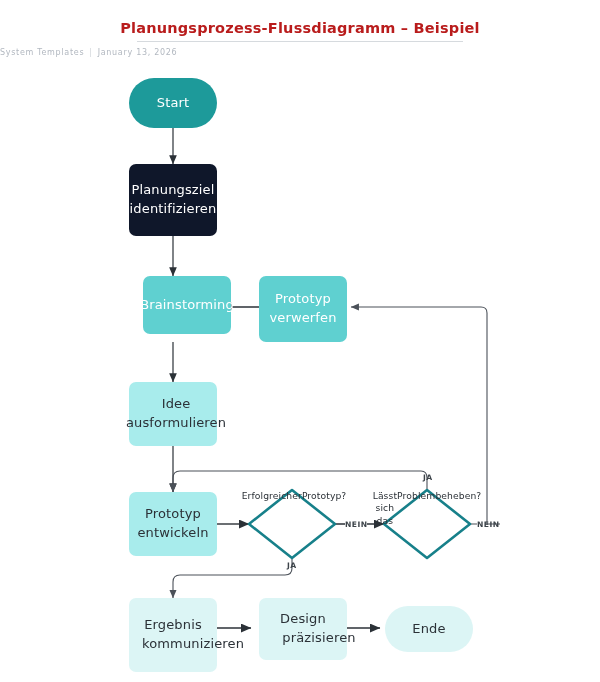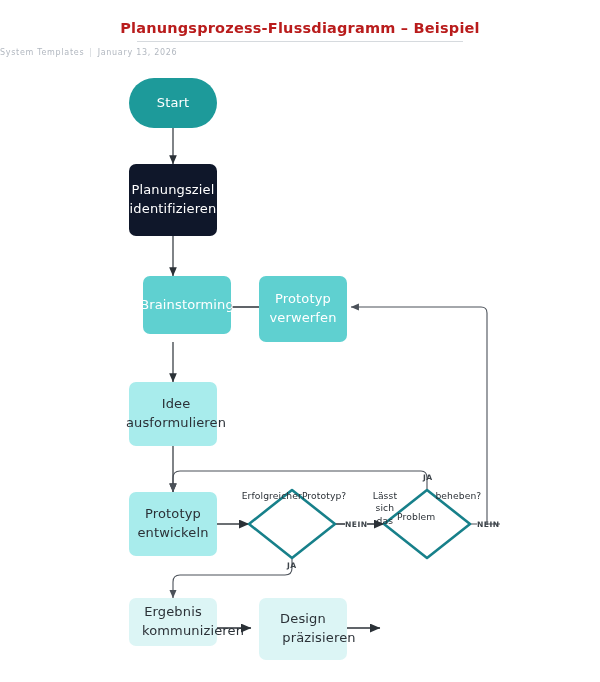--- a/index.html
+++ b/index.html
@@ -224,38 +224,41 @@
   <div class="diamond" style="left:247px; top:490px; width:94px; height:68px;">
     <div class="dlabel">
       <span style="display: block;">Erfolgreicher</span>
       <span style="display: block;">Prototyp?</span>
     </div>
   </div>
 
   <div class="diamond" style="left:380px; top:490px; width:94px; height:68px;">
     <div class="dlabel">
       <span style="display: block;">Lässt sich das</span>
-      <span style="display: block; margin-top: 21px;">Problem</span>
+      <span style="display: block;">Problem</span>
       <span style="display: block;">beheben?</span>
     </div>
   </div>
 
-  <div class="node n-pale" style="left:129px; top:598px; width:88px; height:48px;">
+  <div class="node n-pale" style="left:129px; top:598px; width:88px; height:74px;">
     <span>
         <span style="display: block;">Ergebnis</span>
         <span style="display: block; margin-left: 40px;">kommunizieren</span>
       </span>
   </div>
 
   <div class="node n-pale" style="left:259px; top:598px; width:88px; height:62px;">
     <span>
         <span style="display: block;">Design</span>
         <span style="display: block; margin-left: 32px;">präzisieren</span>
       </span>
   </div>
 
+  <div class="node n-end" style="left:385px; top:606px; width:88px; height:46px;">
+    <span>Ende</span>
+  </div>
 
   <div class="elabel" style="left:345px; top:520px;">NEIN</div>
   <div class="elabel" style="left:287px; top:561px;">JA</div>
   <div class="elabel" style="left:423px; top:473px;">JA</div>
   <div class="elabel" style="left:477px; top:520px;">NEIN</div>
 
 </div>
 
 </body></html>

